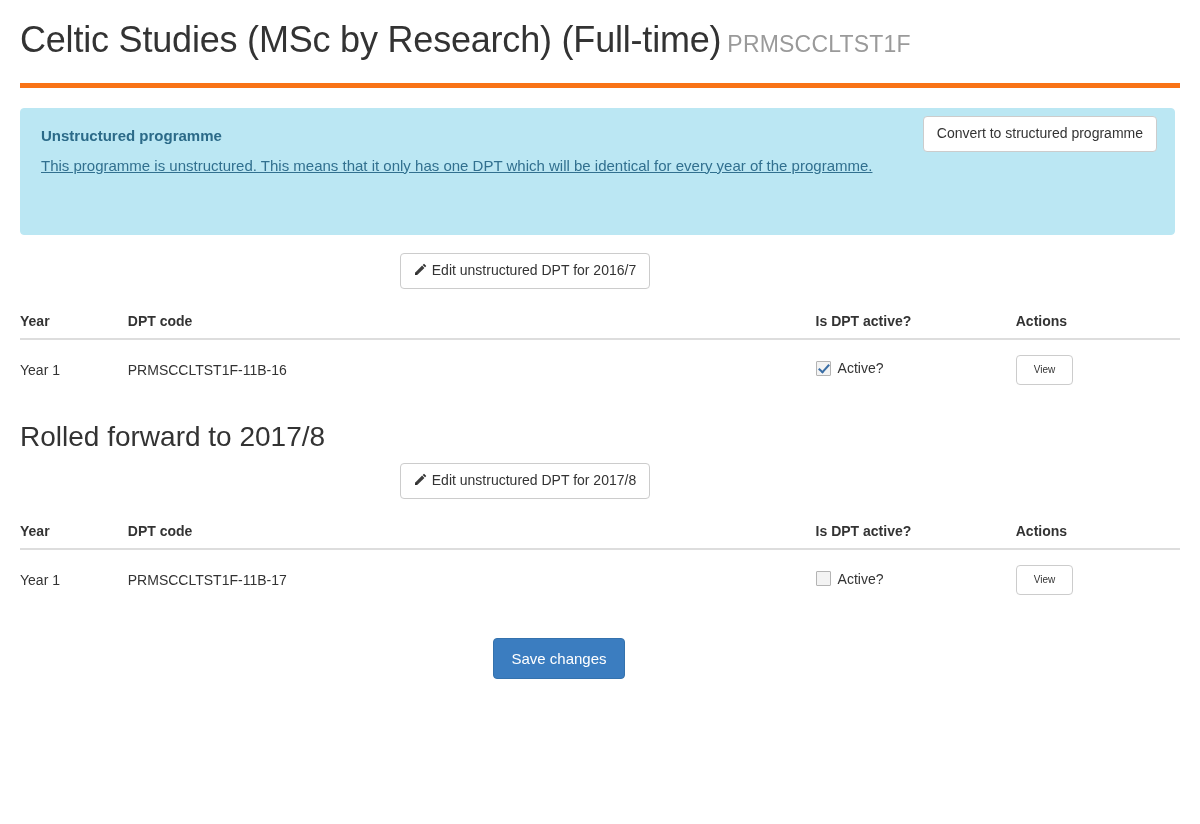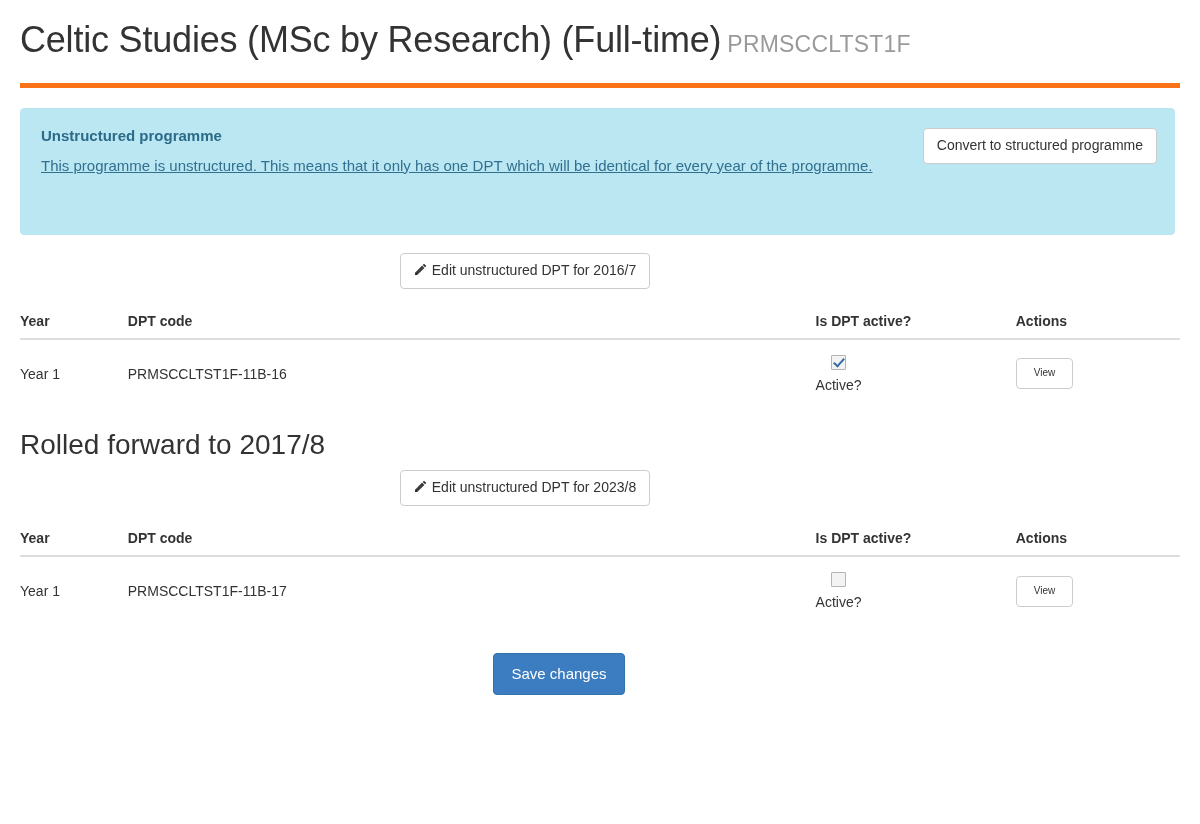--- a/index.html
+++ b/index.html
@@ -71,21 +71,21 @@
   .alert-text {
     margin: 0;
     font-size: 15px;
     line-height: 1.55;
     color: #31708f;
     max-width: 840px;
     text-decoration: underline;
   }
   .alert-action {
     position: absolute;
-    top: 19px;
+    top: 7px;
     right: 17px;
     margin-left: 36px;
   }
 
   
   .btn {
     display: inline-block;
     font-family: "Liberation Sans", sans-serif;
     font-size: 14px;
     line-height: 1.42857;
@@ -167,21 +167,20 @@
   }
   .col-year   { width: 105px; }
   .col-code   { width: 670px; }
   .col-active { width: 195px; }
   .col-actions{ width: 160px; }
 
   .active-cell {
     display: inline-flex;
     align-items: center;
     gap: 7px;
-    flex-direction: column;
   }
   .checkbox-box {
     width: 15px;
     height: 15px;
     border: 1px solid #b4b4b4;
     background: #f3f3f3;
     border-radius: 1px;
     display: inline-block;
     position: relative;
     box-sizing: border-box;
@@ -275,21 +274,21 @@
   <h2 class="section-heading">Rolled forward to 2017/8</h2>
 
   <div class="edit-row">
     <button type="button" class="btn btn-default">
       <span class="icon-pencil">
         <svg viewBox="0 0 16 16" width="13" height="13" aria-hidden="true">
           <path d="M12.3 0.9 L15.1 3.7 L13.6 5.2 L10.8 2.4 Z" fill="#2b2b2b"></path>
           <path d="M10.0 3.2 L12.8 6.0 L4.6 14.2 L1.3 14.9 L1.9 11.4 Z" fill="#3c3c3c"></path>
           <path d="M1.9 11.4 L1.3 14.9 L4.6 14.2 L2.9 12.5 Z" fill="#1a1a1a"></path>
         </svg>
-      </span><span>Edit unstructured DPT for 2023/8</span>
+      </span><span>Edit unstructured DPT for 2017/8</span>
     </button>
   </div>
 
   <table class="dpt-table">
     <colgroup>
       <col class="col-year">
         <col class="col-code">
         <col class="col-active">
         <col class="col-actions">
     </colgroup>

